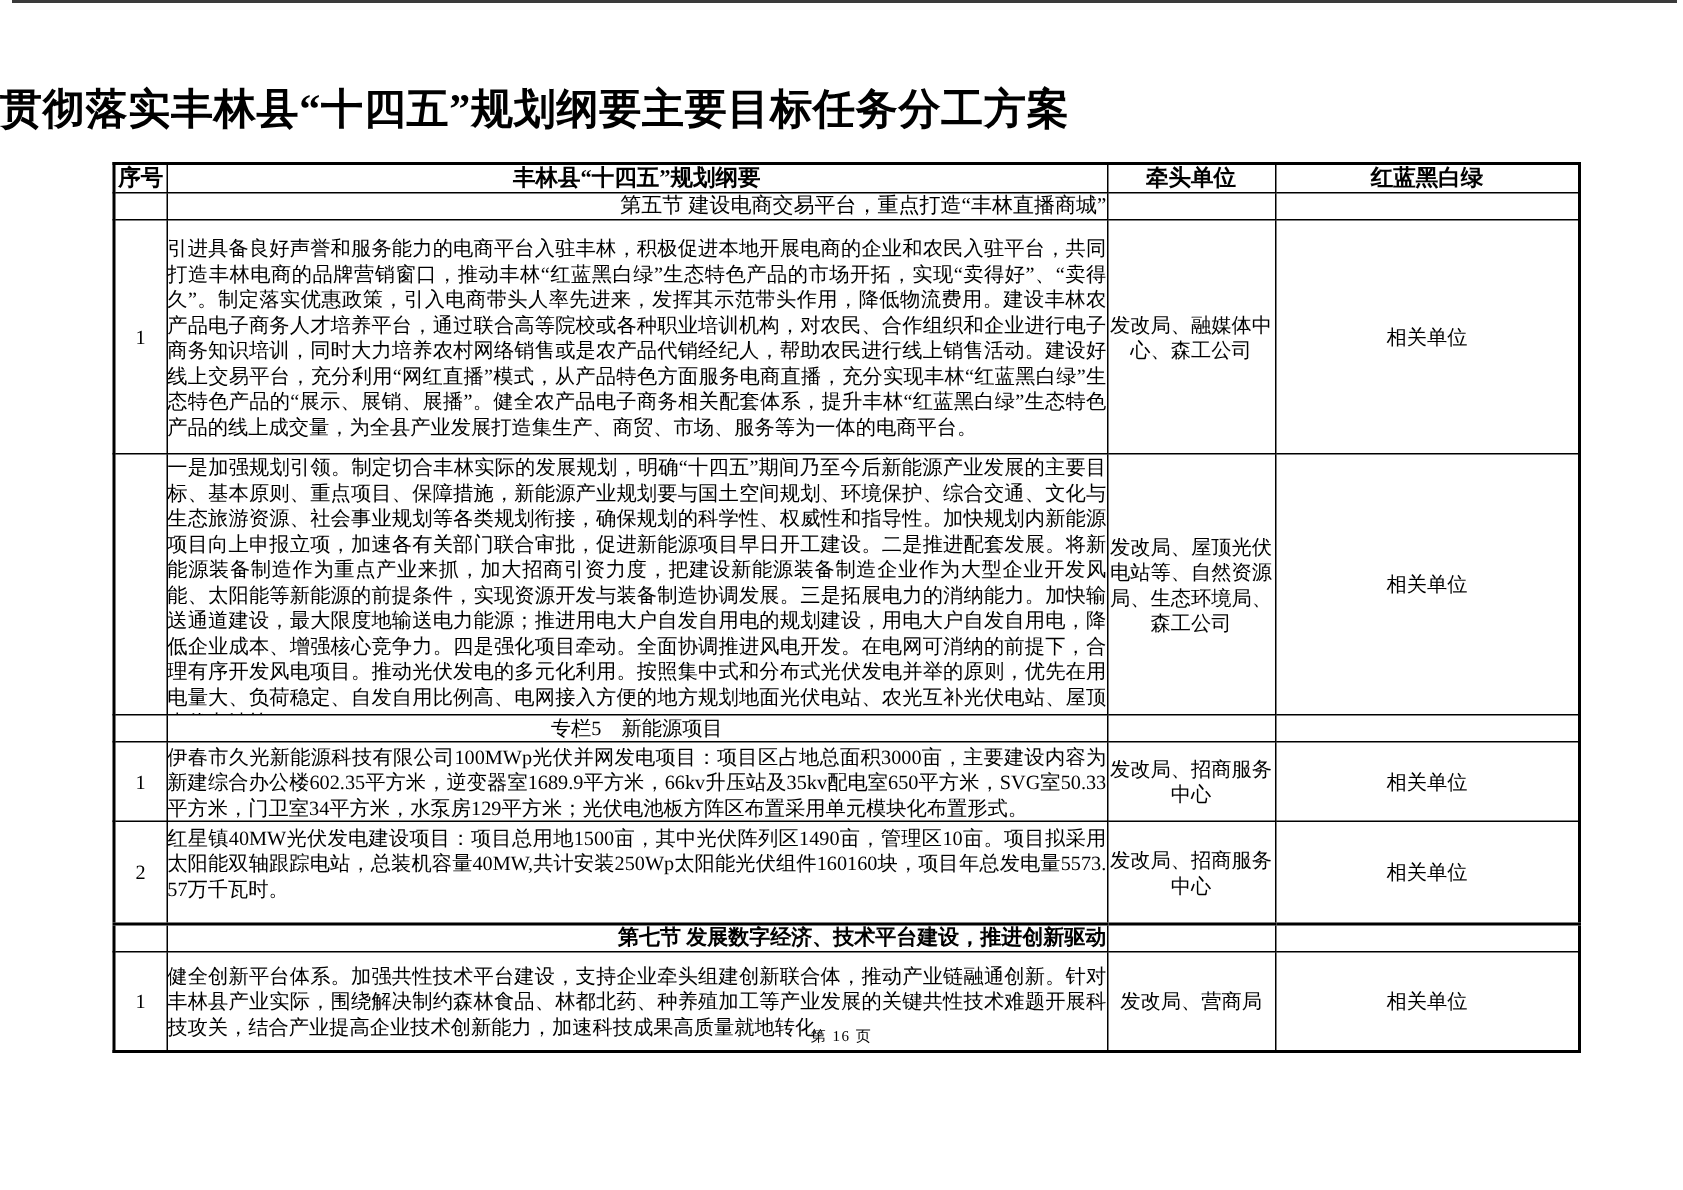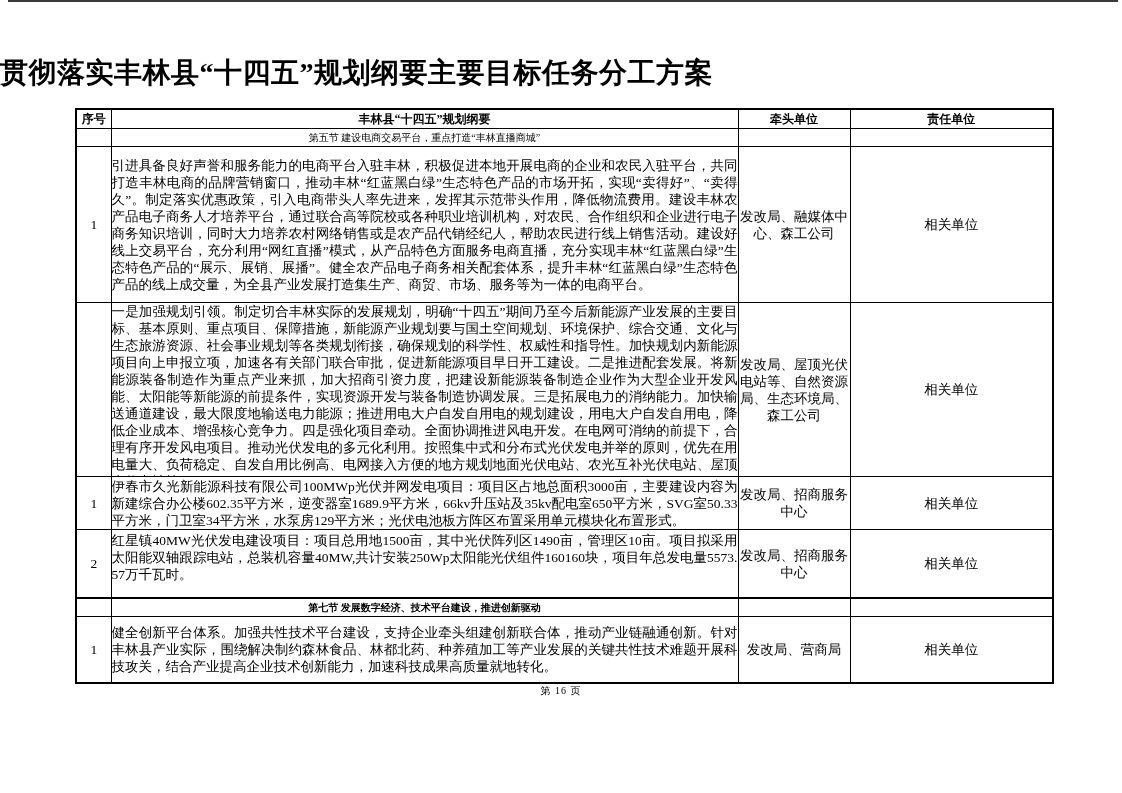--- a/index.html
+++ b/index.html
@@ -15,23 +15,23 @@
   }
   table.plan{
     position:absolute;top:108px;left:75px;width:977px;
     border-collapse:collapse;table-layout:fixed;
     border:2px solid #000;
     font-size:13.5px;line-height:17px;
   }
   table.plan th,table.plan td{
     border:1px solid #000;padding:0;vertical-align:middle;overflow:hidden;
   }
-  th{font-weight:bold;text-align:center;height:18px;font-size:12px;}
+  th{font-weight:bold;text-align:center;height:18px;font-size:15px;}
   td.no-cell{text-align:center;}
-  td.section-cell{text-align:center;padding:1px 2px 1px 4px;height:16px;font-size:10px;}
+  td.section-cell{text-align:right;padding:1px 2px 1px 4px;height:16px;font-size:14px;}
   td.column-cell{text-align:center;height:16px;padding:1px 2px;}
   td.para-cell{vertical-align:middle;padding:0 3px 0 4px;}
   .para{
     text-align:justify;text-justify:inter-ideograph;
     word-break:break-all;
   }
   .clip-box{overflow:hidden;}
   td.lead-cell,td.resp-cell{text-align:center;padding:0 3px;}
   tr.thick-top td{border-top:2px solid #000;font-weight:bold;}
   .page-footer{
@@ -51,21 +51,21 @@
     <col style="width:35px">
       <col style="width:627px">
       <col style="width:112px">
       <col style="width:203px">
   </colgroup>
   <thead>
     <tr>
       <th>序号</th>
       <th>丰林县“十四五”规划纲要</th>
       <th>牵头单位</th>
-      <th>责任单位</th>
+      <th>红蓝黑白绿</th>
     </tr>
   </thead>
   <tbody>
 
     <tr>
       <td class="no-cell"></td>
       <td class="section-cell">第五节 建设电商交易平台，重点打造“丰林直播商城”</td>
       <td class="lead-cell"></td>
       <td class="resp-cell"></td>
     </tr>
@@ -82,20 +82,26 @@
 
     <tr>
       <td class="no-cell" style="height:173px"></td>
       <td class="para-cell" style="vertical-align:top">
         <div class="para clip-box" style="height:173px">一是加强规划引领。制定切合丰林实际的发展规划，明确“十四五”期间乃至今后新能源产业发展的主要目标、基本原则、重点项目、保障措施，新能源产业规划要与国土空间规划、环境保护、综合交通、文化与生态旅游资源、社会事业规划等各类规划衔接，确保规划的科学性、权威性和指导性。加快规划内新能源项目向上申报立项，加速各有关部门联合审批，促进新能源项目早日开工建设。二是推进配套发展。将新能源装备制造作为重点产业来抓，加大招商引资力度，把建设新能源装备制造企业作为大型企业开发风能、太阳能等新能源的前提条件，实现资源开发与装备制造协调发展。三是拓展电力的消纳能力。加快输送通道建设，最大限度地输送电力能源；推进用电大户自发自用电的规划建设，用电大户自发自用电，降低企业成本、增强核心竞争力。四是强化项目牵动。全面协调推进风电开发。在电网可消纳的前提下，合理有序开发风电项目。推动光伏发电的多元化利用。按照集中式和分布式光伏发电并举的原则，优先在用电量大、负荷稳定、自发自用比例高、电网接入方便的地方规划地面光伏电站、农光互补光伏电站、屋顶光伏电站等</div>
       </td>
       <td class="lead-cell">发改局、屋顶光伏电站等、自然资源局、生态环境局、森工公司</td>
       <td class="resp-cell">相关单位</td>
     </tr>
 
+    <tr>
+      <td class="no-cell"></td>
+      <td class="column-cell">专栏5　新能源项目</td>
+      <td class="lead-cell"></td>
+      <td class="resp-cell"></td>
+    </tr>
 
     <tr>
       <td class="no-cell" style="height:52px">1</td>
       <td class="para-cell">
         <div class="para">伊春市久光新能源科技有限公司100MWp光伏并网发电项目：项目区占地总面积3000亩，主要建设内容为新建综合办公楼602.35平方米，逆变器室1689.9平方米，66kv升压站及35kv配电室650平方米，SVG室50.33平方米，门卫室34平方米，水泵房129平方米；光伏电池板方阵区布置采用单元模块化布置形式。</div>
       </td>
       <td class="lead-cell">发改局、招商服务中心</td>
       <td class="resp-cell">相关单位</td>
     </tr>
 

